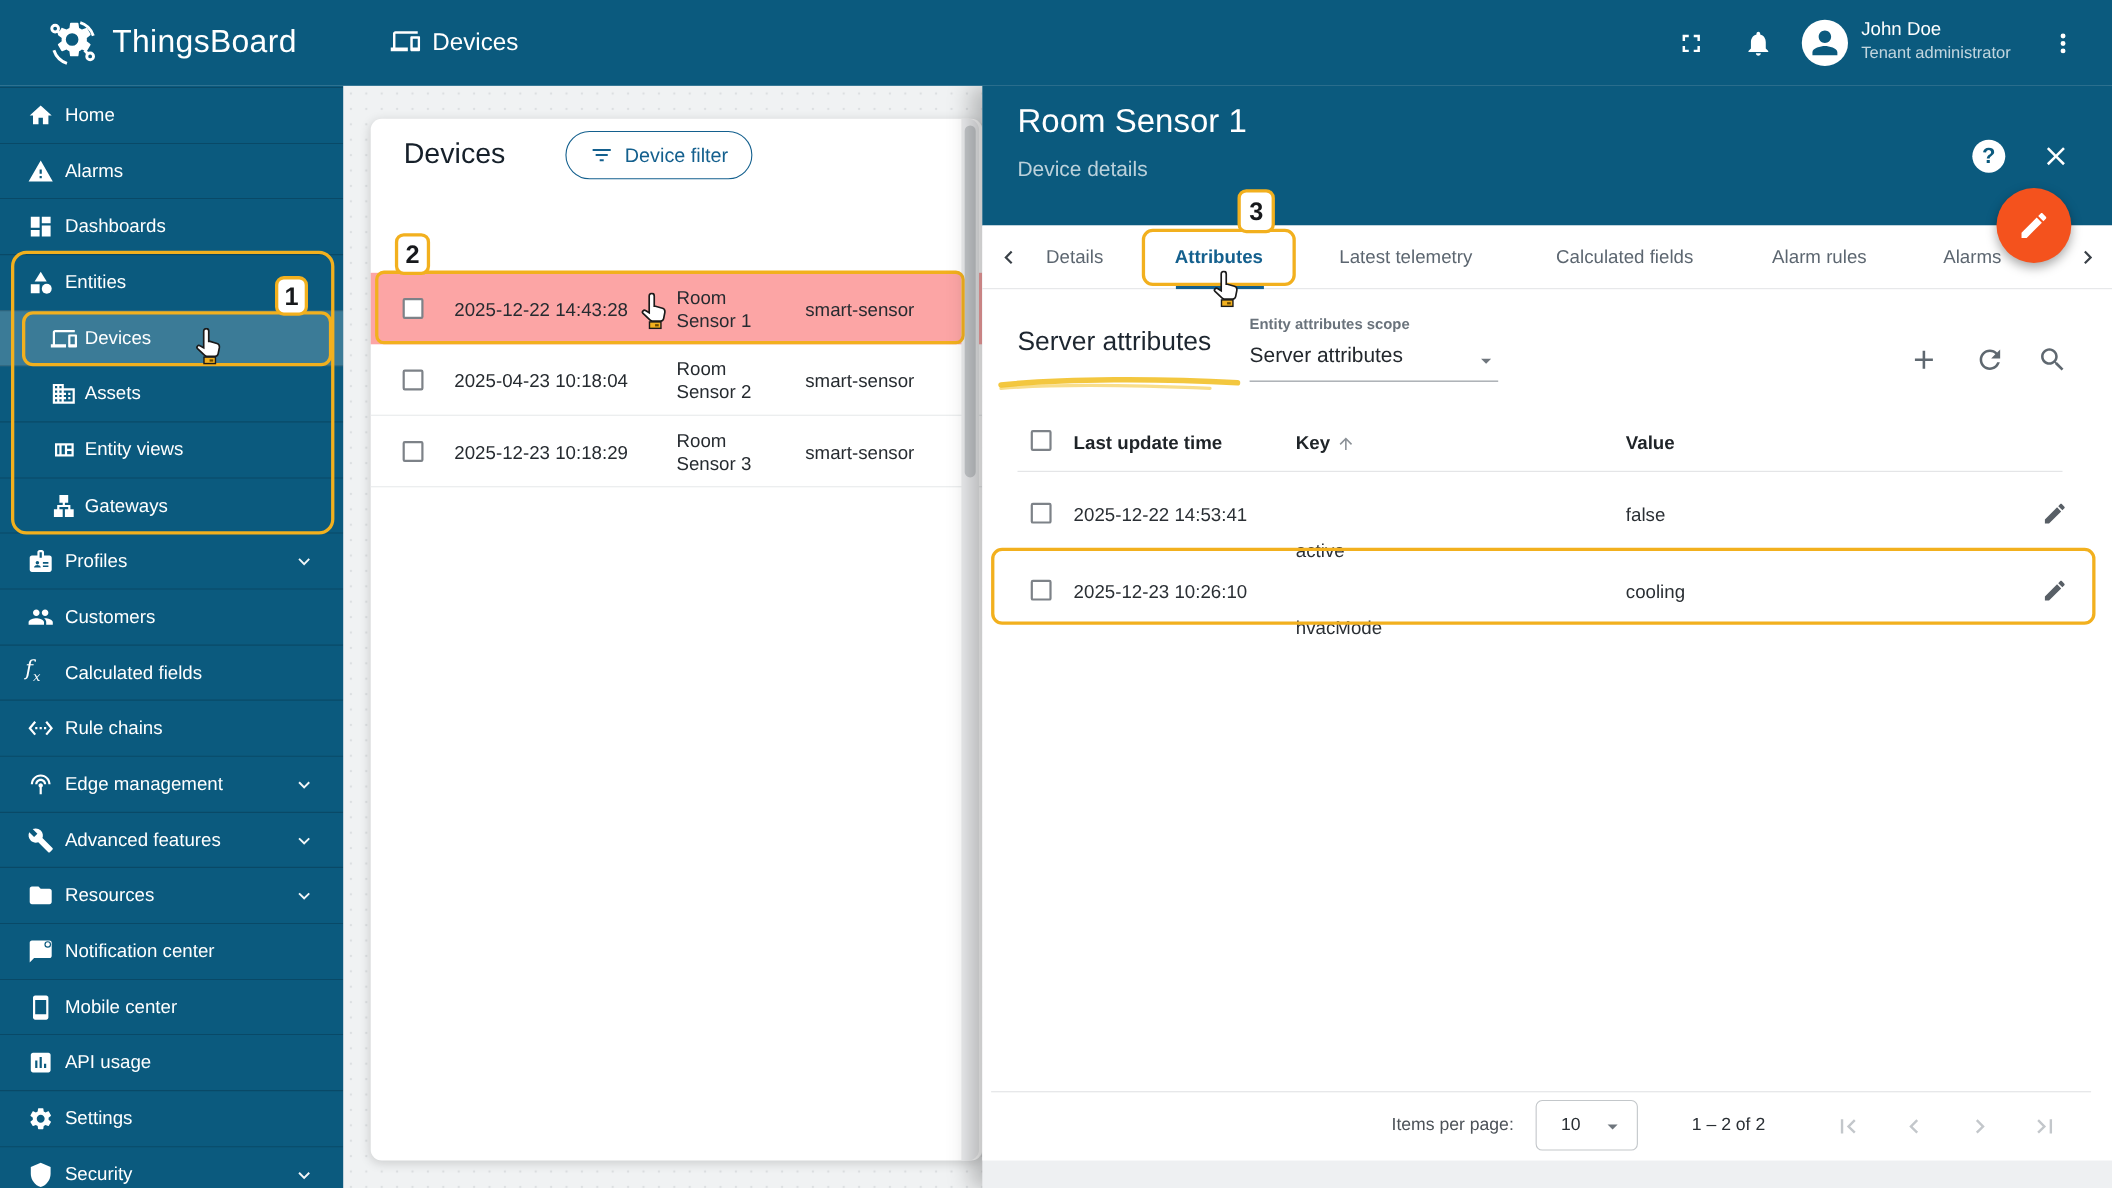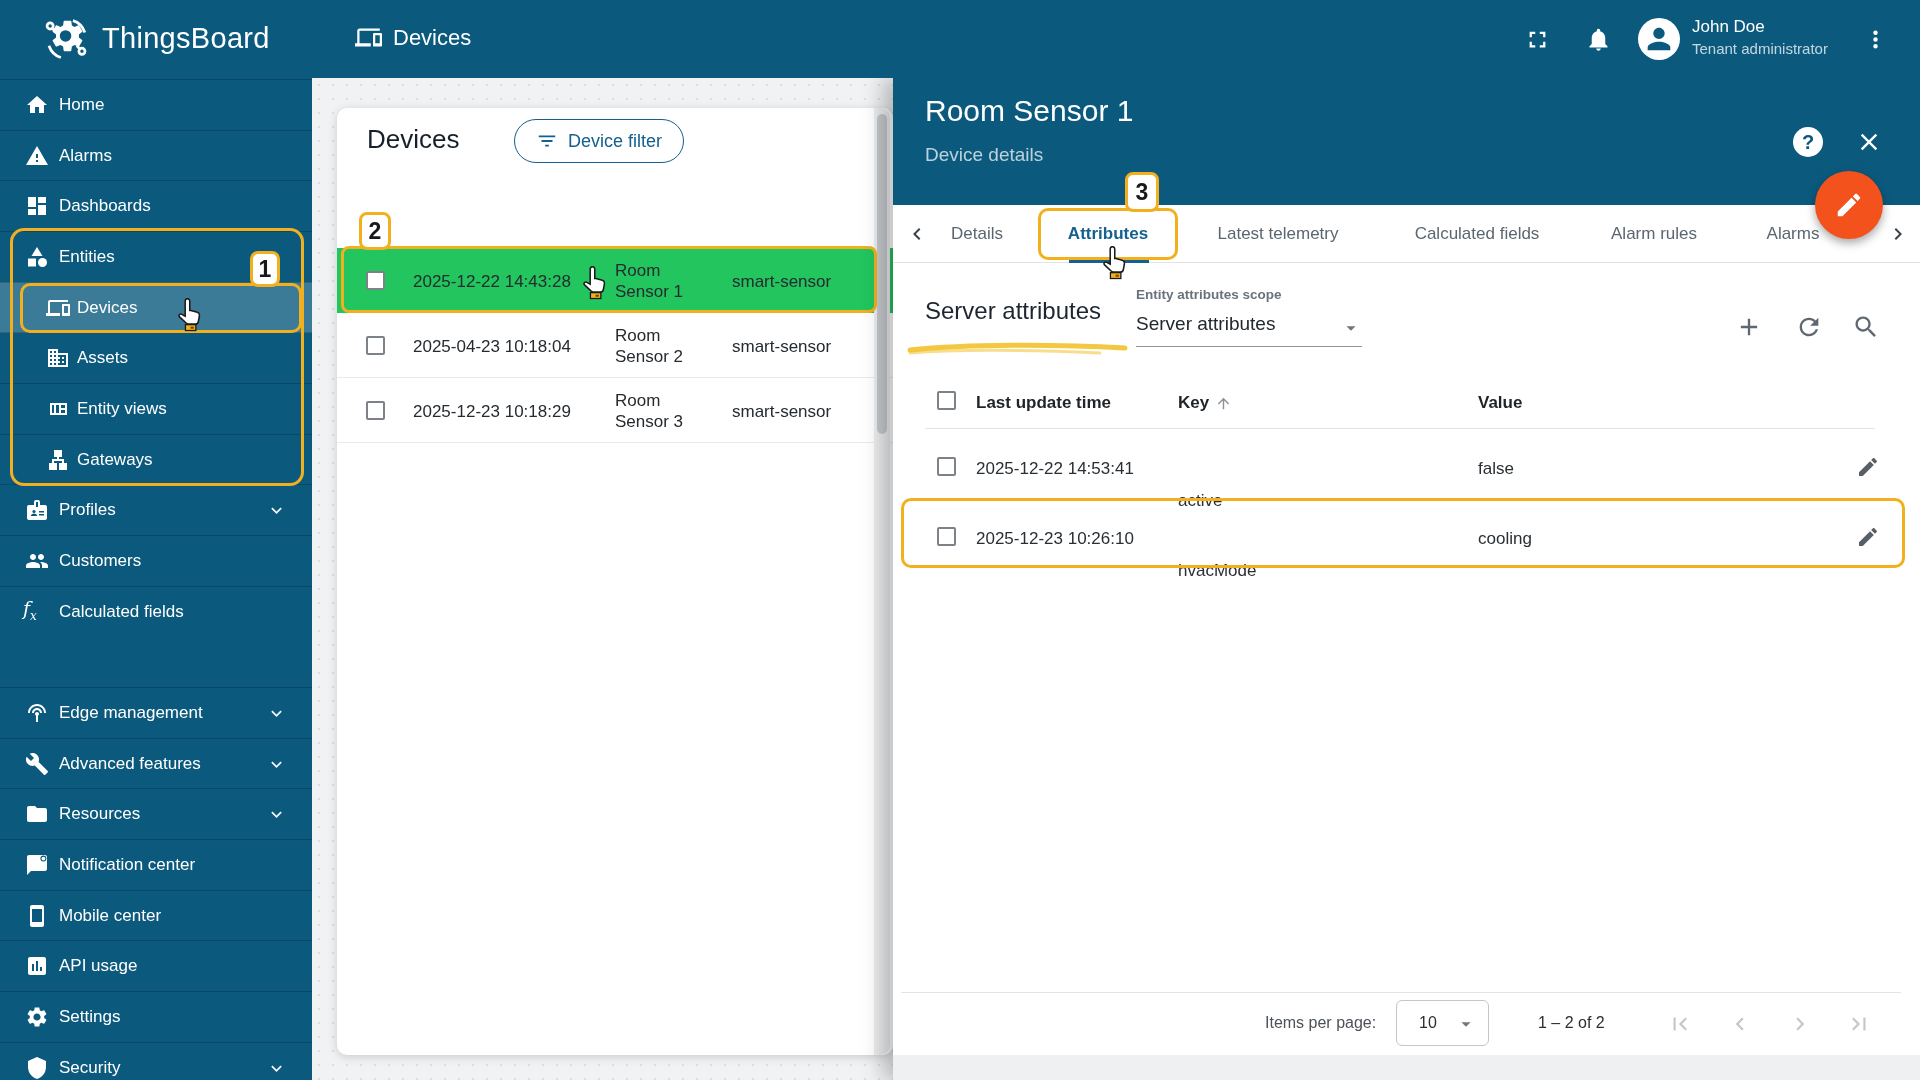--- a/index.html
+++ b/index.html
@@ -49,21 +49,21 @@
   .dc-header .checkbox{position:absolute;left:29px;top:8px;}
   .col-created{position:absolute;left:76px;top:9px;}
   .col-name{position:absolute;left:278px;top:9px;display:flex;gap:6px;align-items:center;}
   .col-profile{position:absolute;left:395px;top:9px;}
   .sort-arrow{width:17px;height:17px;color:#8a9096;}
   .drow{position:absolute;left:0;width:556px;height:65px;font-size:17px;color:#262b30;border-bottom:1px solid #e8eaec;cursor:pointer;}
   .drow .checkbox{position:absolute;left:29px;top:23px;}
   .drow .rc-created{position:absolute;left:76px;top:24px;white-space:nowrap;}
   .drow .rc-name{position:absolute;left:278px;top:12px;width:92px;line-height:21px;}
   .drow .rc-profile{position:absolute;left:395px;top:24px;white-space:nowrap;}
-  .drow.highlight{background:#22c55e;}
+  .drow.highlight{background:#fca5a5;}
   .scrollstrip{position:absolute;left:874px;top:108px;width:16px;height:947px;background:#edeef0;z-index:13;border-radius:0 10px 10px 0;}
   .scrollthumb{position:absolute;left:3px;top:6px;width:10px;height:320px;background:#c6c9cc;border-radius:5px;}
 
   
   .drawer{position:absolute;left:893px;top:78px;width:1027px;height:1002px;background:#eef0f2;
     box-shadow:-10px 0 20px rgba(0,0,0,.25);z-index:20;}
   .drawer-head{position:absolute;left:0;top:0;width:1027px;height:127px;background:#0B5A7E;color:#fff;}
   .dh-title{position:absolute;left:32px;top:16px;font-size:30px;font-weight:400;}
   .dh-sub{position:absolute;left:32px;top:66px;font-size:19px;color:rgba(255,255,255,.72);}
   .help-btn{position:absolute;left:900px;top:49px;width:30px;height:30px;border-radius:50%;background:#fff;color:#0B5A7E;
@@ -218,20 +218,26 @@
     <div class="nav-item" style="top:457px">
         <span class="nicon"><svg viewBox="0 0 24 24" width="100%" height="100%" fill="currentColor">
             <path d="M16 11c1.66 0 2.99-1.34 2.99-3S17.66 5 16 5c-1.66 0-3 1.34-3 3s1.34 3 3 3zm-8 0c1.66 0 2.99-1.34 2.99-3S9.66 5 8 5C6.34 5 5 6.34 5 8s1.34 3 3 3zm0 2c-2.33 0-7 1.17-7 3.5V19h14v-2.5c0-2.33-4.67-3.5-7-3.5zm8 0c-.29 0-.62.02-.97.05 1.16.84 1.97 1.97 1.97 3.45V19h6v-2.5c0-2.33-4.67-3.5-7-3.5z"></path>
           </svg></span>
         <span class="nlabel">Customers</span>
       </div>
     <div class="nav-item" style="top:508px">
         <span class="fxicon">f<sub>x</sub></span>
         <span class="nlabel">Calculated fields</span>
       </div>
+    <div class="nav-item" style="top:558px">
+        <span class="nicon"><svg viewBox="0 0 24 24" width="100%" height="100%" fill="currentColor">
+            <path d="M7.77 6.76 6.23 5.48.82 12l5.41 6.52 1.54-1.28L3.42 12l4.35-5.24zM7 13h2v-2H7v2zm10-2h-2v2h2v-2zm-6 2h2v-2h-2v2zm6.77-7.52-1.54 1.28L20.58 12l-4.35 5.24 1.54 1.28L23.18 12l-5.41-6.52z"></path>
+          </svg></span>
+        <span class="nlabel">Rule chains</span>
+      </div>
     <div class="nav-item" style="top:609px">
         <span class="nicon"><svg viewBox="0 0 24 24" width="100%" height="100%" fill="currentColor">
             <path d="M12 11c-1.1 0-2 .9-2 2 0 .74.4 1.38 1 1.72V21h2v-6.28c.6-.35 1-.98 1-1.72 0-1.1-.9-2-2-2zM12 3C7.03 3 3 7.03 3 12h2c0-3.87 3.13-7 7-7s7 3.13 7 7h2c0-4.97-4.03-9-9-9zm0 4c-2.76 0-5 2.24-5 5h2c0-1.66 1.34-3 3-3s3 1.34 3 3h2c0-2.76-2.24-5-5-5z"></path>
           </svg></span>
         <span class="nlabel">Edge management</span>
         <span class="nchev"><svg viewBox="0 0 24 24" width="100%" height="100%" fill="currentColor">
             <path d="M7.41 8.59 12 13.17l4.59-4.58L18 10l-6 6-6-6 1.41-1.41z"></path>
           </svg></span>
       </div>
     <div class="nav-item" style="top:660px">

